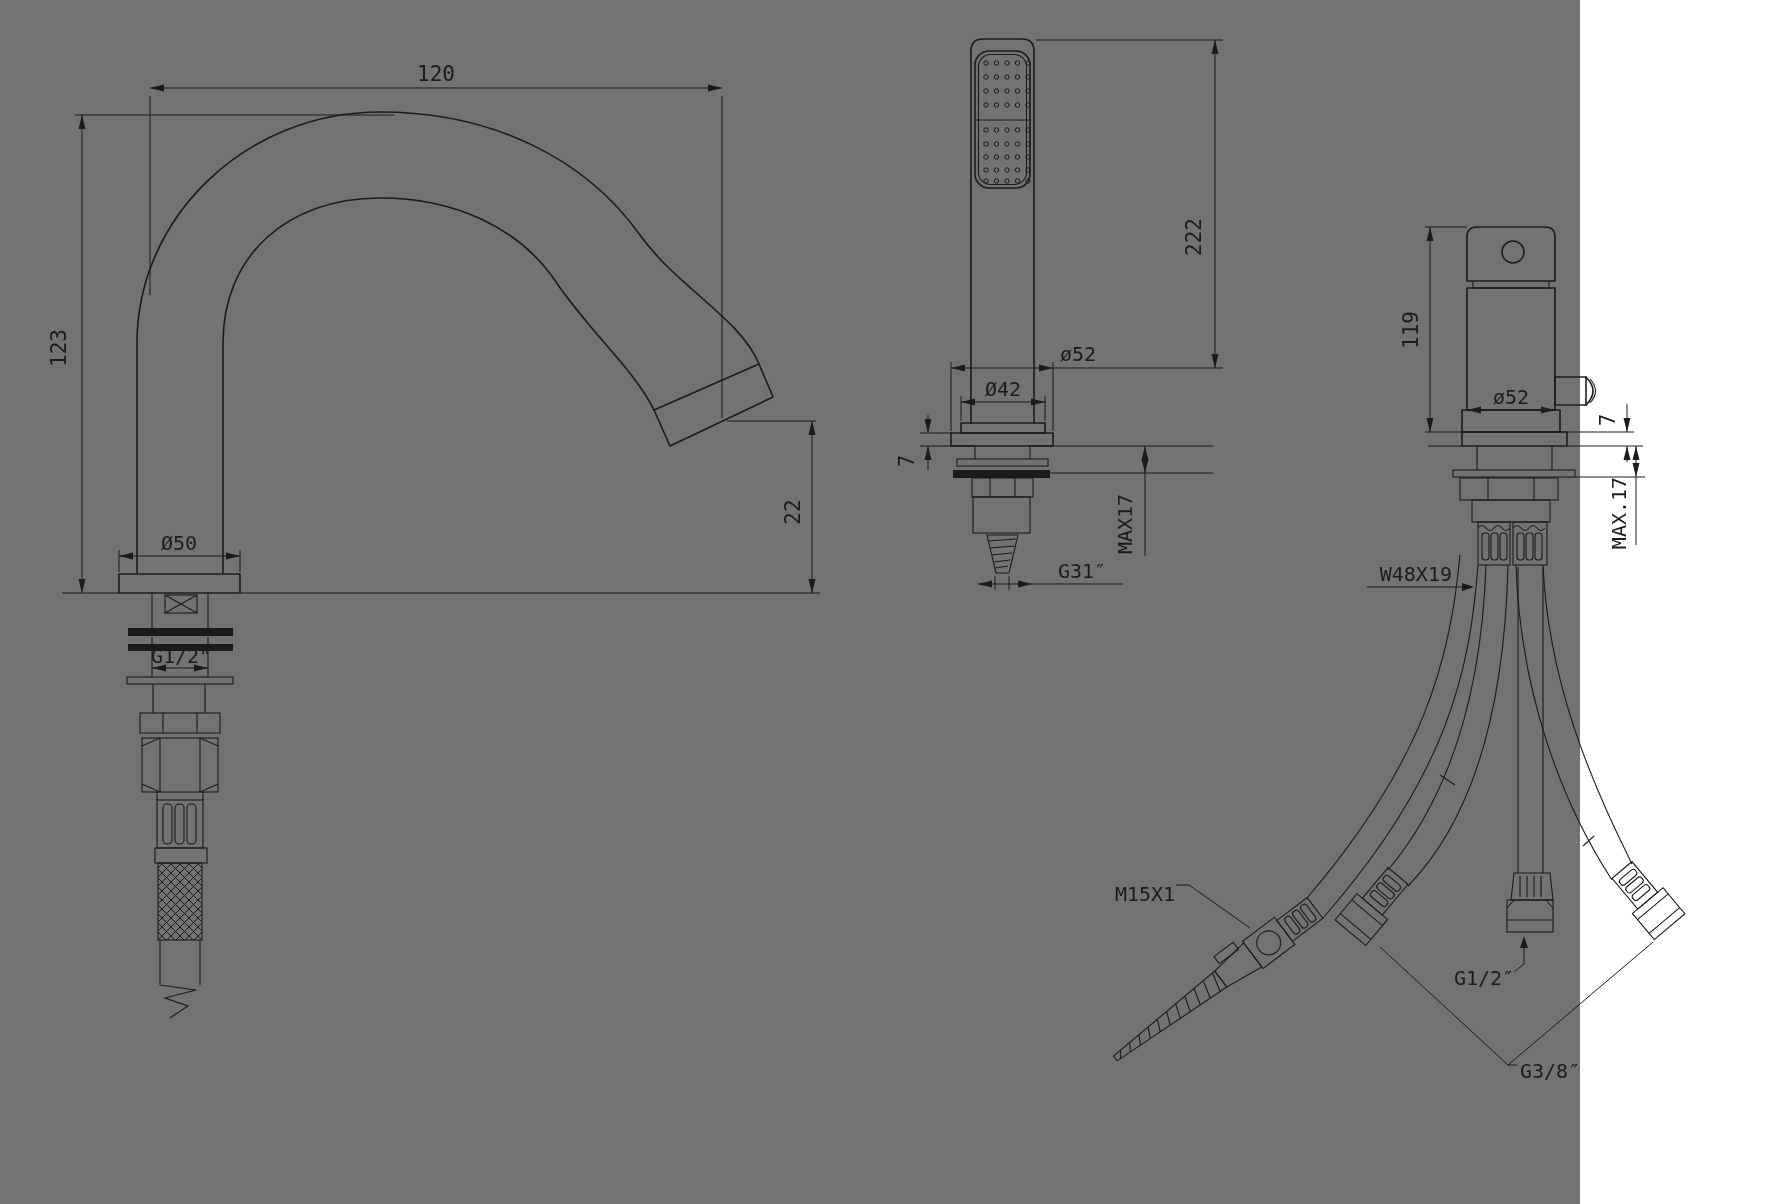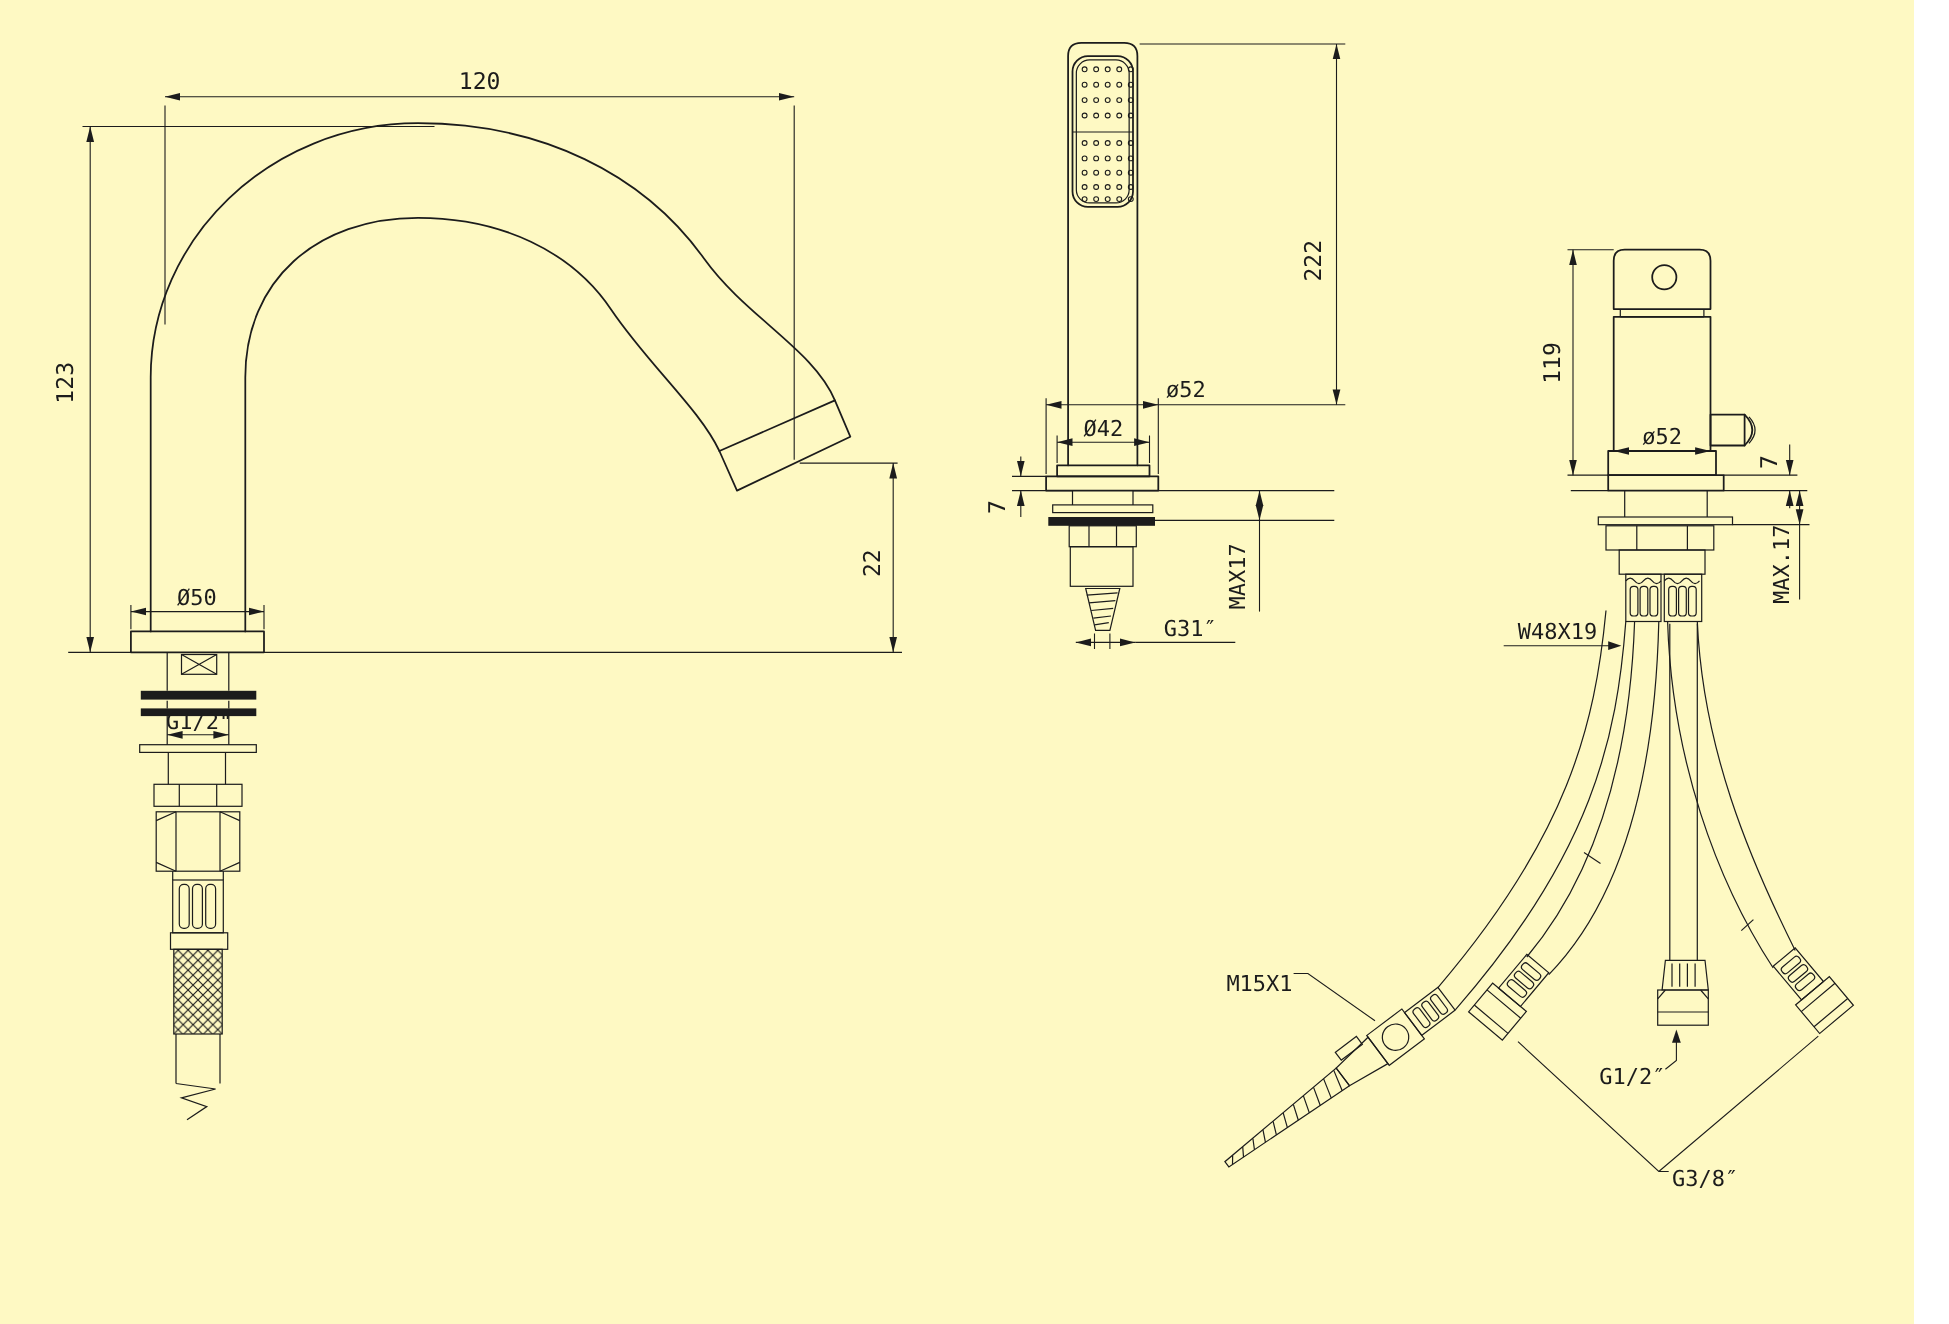--- a/index.html
+++ b/index.html
@@ -1,16 +1,16 @@
 <!DOCTYPE html>
 <html><head>
 <meta charset="utf-8">
 <style>
   html,body{margin:0;padding:0;background:#ffffff;}
-  .stage{width:1740px;height:1204px;background:#fef9c3;position:relative;}
+  .stage{width:1580px;height:1204px;background:#737373;position:relative;}
   svg{display:block;}
   text{font-family:"DejaVu Sans Mono","Liberation Mono",monospace;fill:#1c1c1c;}
   .num{font-size:21px;}
   .lbl{font-size:20px;}
   .obj{stroke:#1c1c1c;stroke-width:1.6;fill:none;stroke-linecap:round;stroke-linejoin:round;}
   .thin{stroke:#1c1c1c;stroke-width:1.1;fill:none;}
   .dim{stroke:#1c1c1c;stroke-width:1;fill:none;}
   .blk{fill:#1c1c1c;stroke:none;}
 </style>
 </head>

